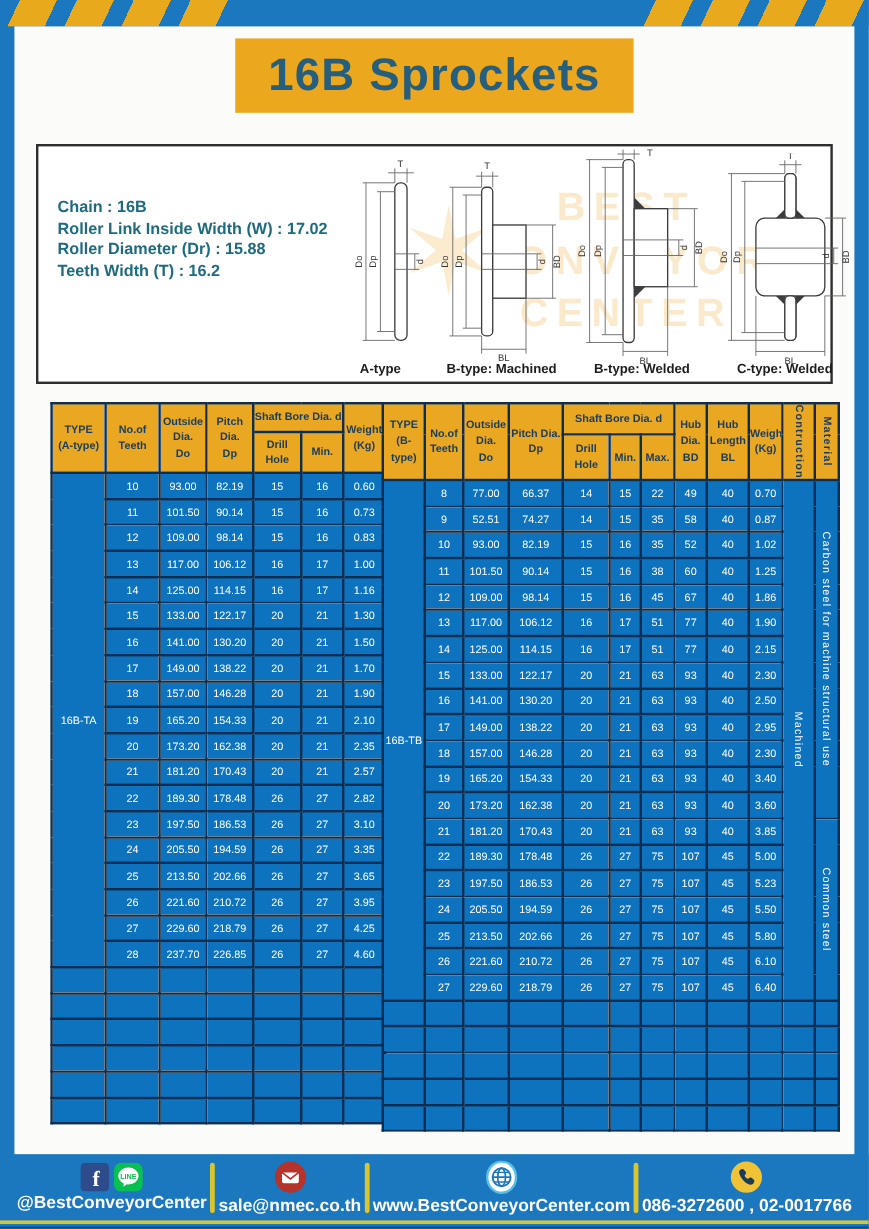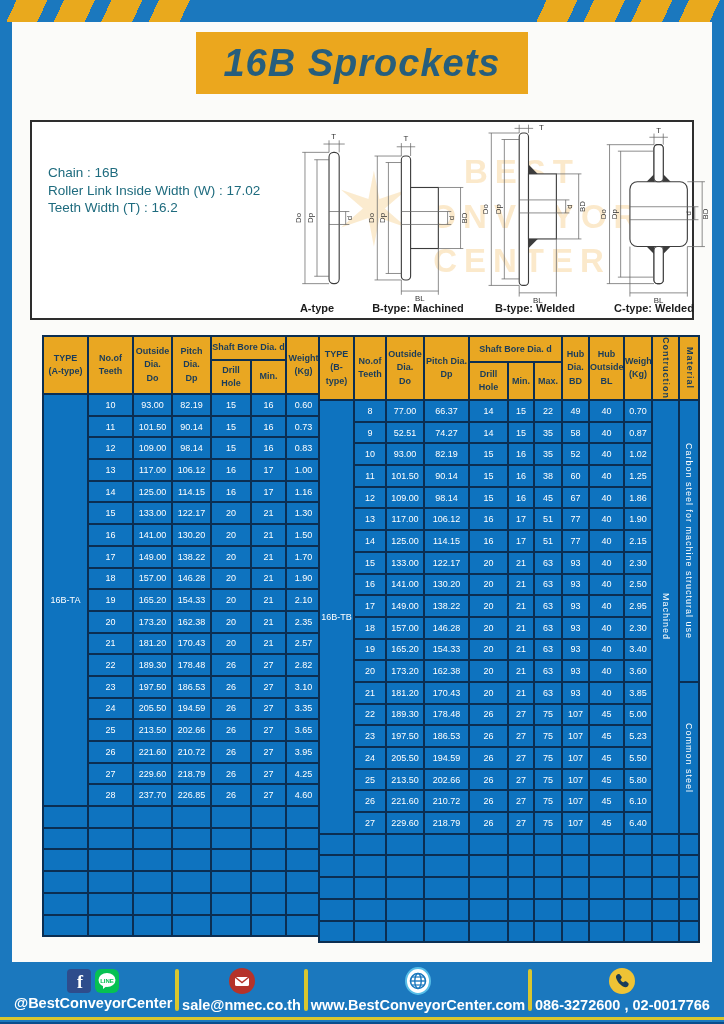--- a/index.html
+++ b/index.html
@@ -11,27 +11,27 @@
   body{font-family:"Liberation Sans",sans-serif;}
   .page{position:relative;width:724px;height:1024px;background:var(--blue-frame);overflow:hidden;}
   .top-band{position:absolute;top:0;left:0;right:0;height:22px;background:var(--blue-frame);}
   .stripes{position:absolute;top:0;height:22px;
     background:repeating-linear-gradient(115deg, rgba(0,0,0,0) 0 15px, var(--stripe-yellow) 15px 43px);}
   .stripes.left{left:0;width:195px;}
   .stripes.right{left:530px;right:0;width:194px;}
   .content{position:absolute;left:12px;right:12px;top:22px;bottom:62px;background:#FBFBF9;}
 
   .banner{position:absolute;left:184px;top:10px;width:332px;height:62px;background:var(--banner-yellow);
-    display:flex;align-items:center;justify-content:center;font-style:italic;}
+    display:flex;align-items:center;justify-content:center;}
   .banner h1{margin:0;font-size:38px;font-weight:bold;color:var(--title-color);letter-spacing:1px;}
 
   .diagram-box{position:absolute;left:18px;top:98px;width:660px;height:196px;background:#fff;
     border:2px solid #2e2e2e;}
   .specs{position:absolute;left:16px;top:42px;width:300px;}
-  .spec-line{color:var(--spec-color);font-weight:normal;font-size:13.5px;line-height:17.5px;white-space:nowrap;}
+  .spec-line{color:var(--spec-color);font-weight:bold;font-size:13.5px;line-height:17.5px;white-space:nowrap;}
   .watermark{position:absolute;left:330px;top:28px;width:320px;text-align:center;
     color:rgba(242,183,83,0.30);font-weight:bold;font-size:33px;line-height:1.35;letter-spacing:7px;
     white-space:pre-line;z-index:0;pointer-events:none;}
   .wm-star{position:absolute;left:300px;top:30px;font-size:100px;color:rgba(242,183,83,0.28);z-index:0;}
   .figs{position:absolute;left:242px;top:4px;right:4px;bottom:2px;display:flex;
     justify-content:space-between;z-index:1;}
   .fig{display:flex;flex-direction:column;align-items:center;justify-content:flex-end;}
   .fig svg{flex:0 0 auto;}
   .fig .cap{font-size:11px;color:#1c1c1c;font-weight:bold;margin-top:-2px;padding-bottom:2px;white-space:nowrap;}
   .dline{stroke:#666;stroke-width:0.8;}
@@ -77,20 +77,21 @@
 
     <div class="diagram-box">
       <div class="wm-star">✶</div>
       <div class="watermark">BEST
 CONVEYOR
 CENTER</div>
 
       <div class="specs">
         <div class="spec-line">Chain : 16B</div>
         <div class="spec-line">Roller Link Inside Width (W) : 17.02</div>
+        <div class="spec-line">Roller Diameter (Dr) : 15.88</div>
         <div class="spec-line">Teeth Width (T) : 16.2</div>
       </div>
 
       <div class="figs">
 
         <div class="fig">
           <svg width="86" height="172" viewBox="0 0 86 186">
             <rect class="shape" x="56" y="22" width="11" height="142" rx="5"></rect>
             <line class="dline" x1="56" y1="86" x2="67" y2="86"></line>
             <line class="dline" x1="56" y1="100" x2="67" y2="100"></line>
@@ -493,21 +494,21 @@
 Teeth</th>
             <th rowspan="2">Outside
 Dia.
 Do</th>
             <th rowspan="2">Pitch Dia.
 Dp</th>
             <th colspan="3">Shaft Bore Dia. d</th>
             <th rowspan="2">Hub Dia.
 BD</th>
             <th rowspan="2">Hub
-Outside
+Length
 BL</th>
             <th rowspan="2">Weight
 (Kg)</th>
             <th rowspan="2" class="vert">Contruction</th>
             <th rowspan="2" class="vert">Material</th>
           </tr>
           <tr class="r2">
             <th>Drill Hole</th>
             <th>Min.</th>
             <th>Max.</th>

